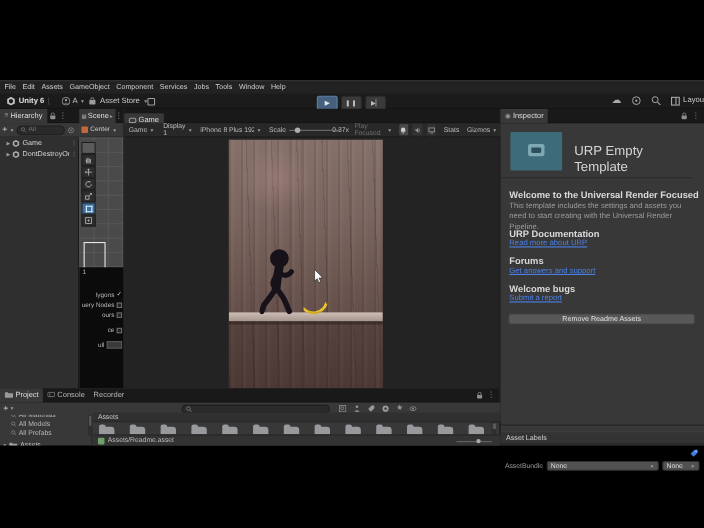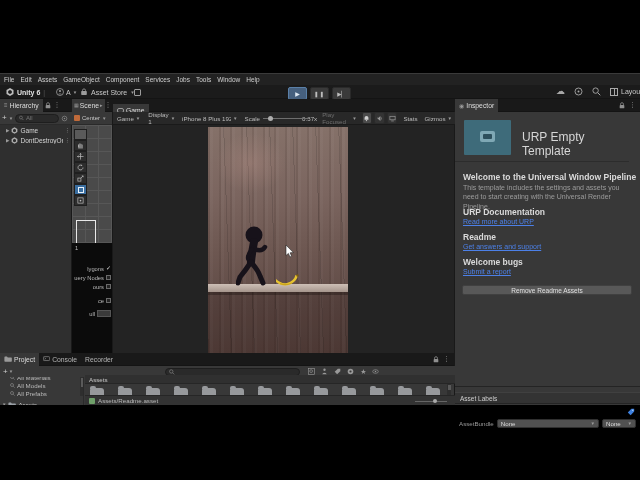--- a/index.html
+++ b/index.html
@@ -340,25 +340,25 @@
 
     <div class="a" style="left:0;top:13px;width:174px;height:50px;border-bottom:1px solid #2c2c2c;box-sizing:border-box">
       <div class="a" style="left:9px;top:8px;width:47px;height:35px;background:#3e6b7a;border-radius:1px">
         <div class="a" style="left:16px;top:11px;width:15px;height:11px;background:#7fa8b5;border-radius:2px">
           <div class="a" style="left:3px;top:3px;width:9px;height:5px;background:#2d4f5c;border-radius:1px"></div>
         </div>
       </div>
       <span class="a" style="left:67px;top:18px;font-size:12px;color:#d6d6d6">URP Empty Template</span>
     </div>
 
-    <div class="a h-insp" style="left:8px;top:73px">Welcome to the Universal Window Pipeline</div>
+    <div class="a h-insp" style="left:8px;top:73px">Welcome to the Universal Render Focused</div>
     <div class="a" style="left:8px;top:84px;width:172px;font-size:7px;line-height:1.35;color:#9c9c9c">This template includes the settings and assets you need to start creating with the Universal Render Pipeline.</div>
     <div class="a h-insp" style="left:8px;top:108px">URP Documentation</div>
     <a class="a link" style="left:8px;top:119px">Read more about URP</a>
-    <div class="a h-insp" style="left:8px;top:133px">Readme</div>
+    <div class="a h-insp" style="left:8px;top:133px">Forums</div>
     <a class="a link" style="left:8px;top:144px">Get answers and support</a>
     <div class="a h-insp" style="left:8px;top:158px">Welcome bugs</div>
     <a class="a link" style="left:8px;top:169px">Submit a report</a>
     <div class="a" style="left:7px;top:186px;width:170px;height:10px;background:#585858;border:1px solid #404040;border-radius:2px;display:flex;align-items:center;justify-content:center;font-size:6.5px;color:#e0e0e0;box-sizing:border-box">Remove Readme Assets</div>
 
     <div class="a" style="left:0;top:287px;width:185px;height:1px;background:#242424"></div>
     <div class="a" style="left:0;top:293px;width:185px;height:12px;background:#333;border-top:1px solid #404040;border-bottom:1px solid #242424;display:flex;align-items:center;padding-left:5px;box-sizing:border-box;font-size:6.5px;color:#cfcfcf">Asset Labels</div>
     <svg class="a" style="left:172px;top:309px" width="8" height="8" viewBox="0 0 10 10">
         <path d="M1 5.5 L5.5 1 H9 V4.5 L4.5 9 Z" fill="#3d80df"></path>
         <circle cx="7.2" cy="2.8" r="0.9" fill="#bfd8f5"></circle>

